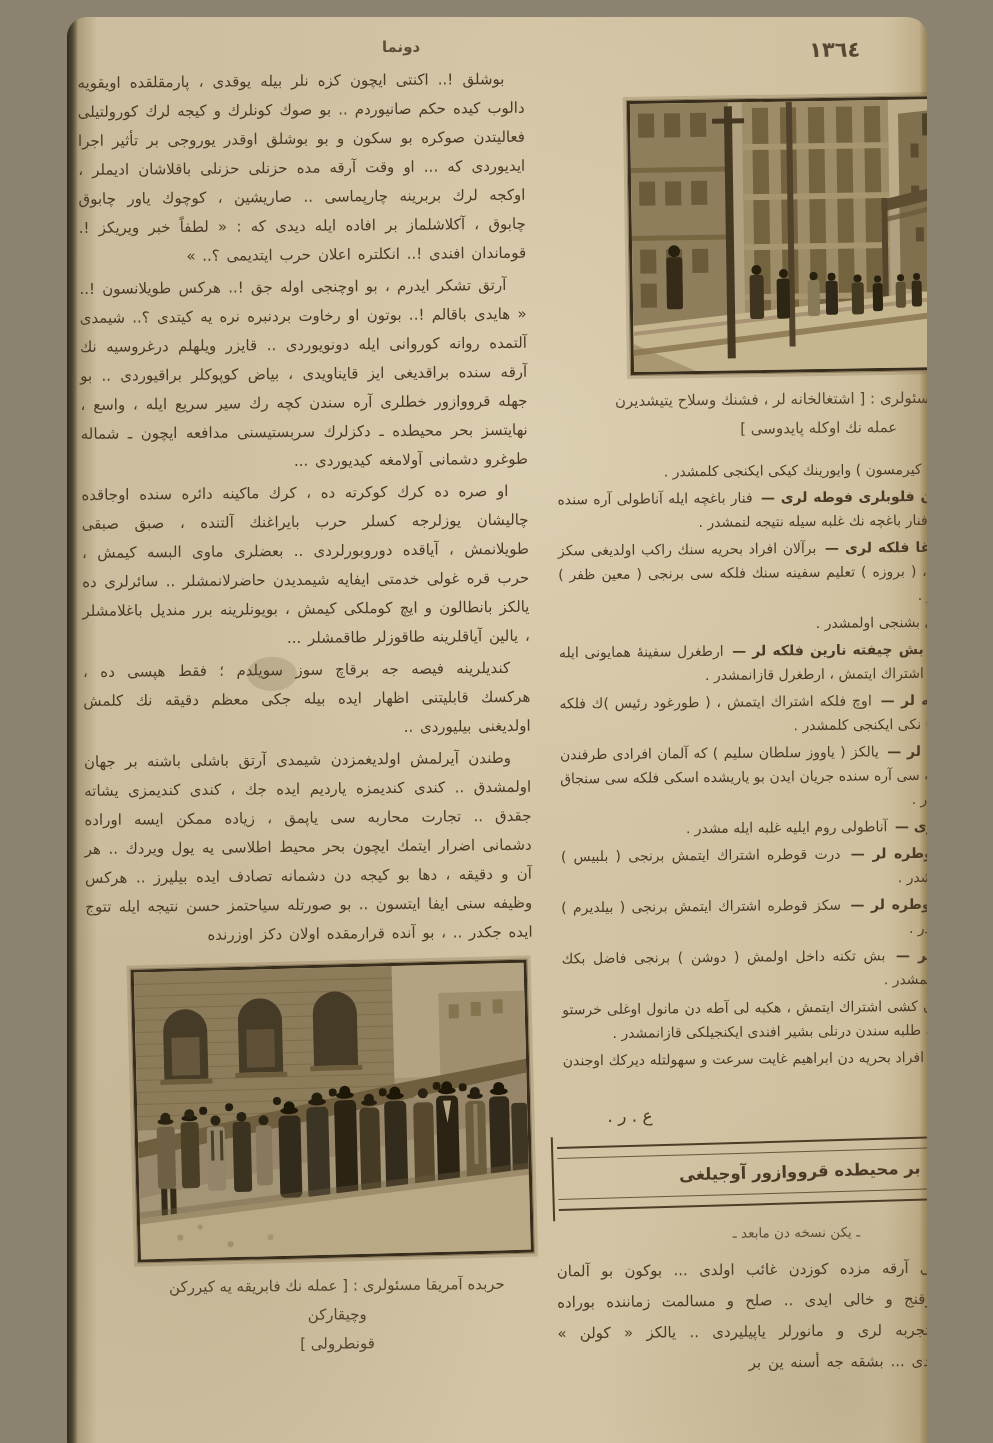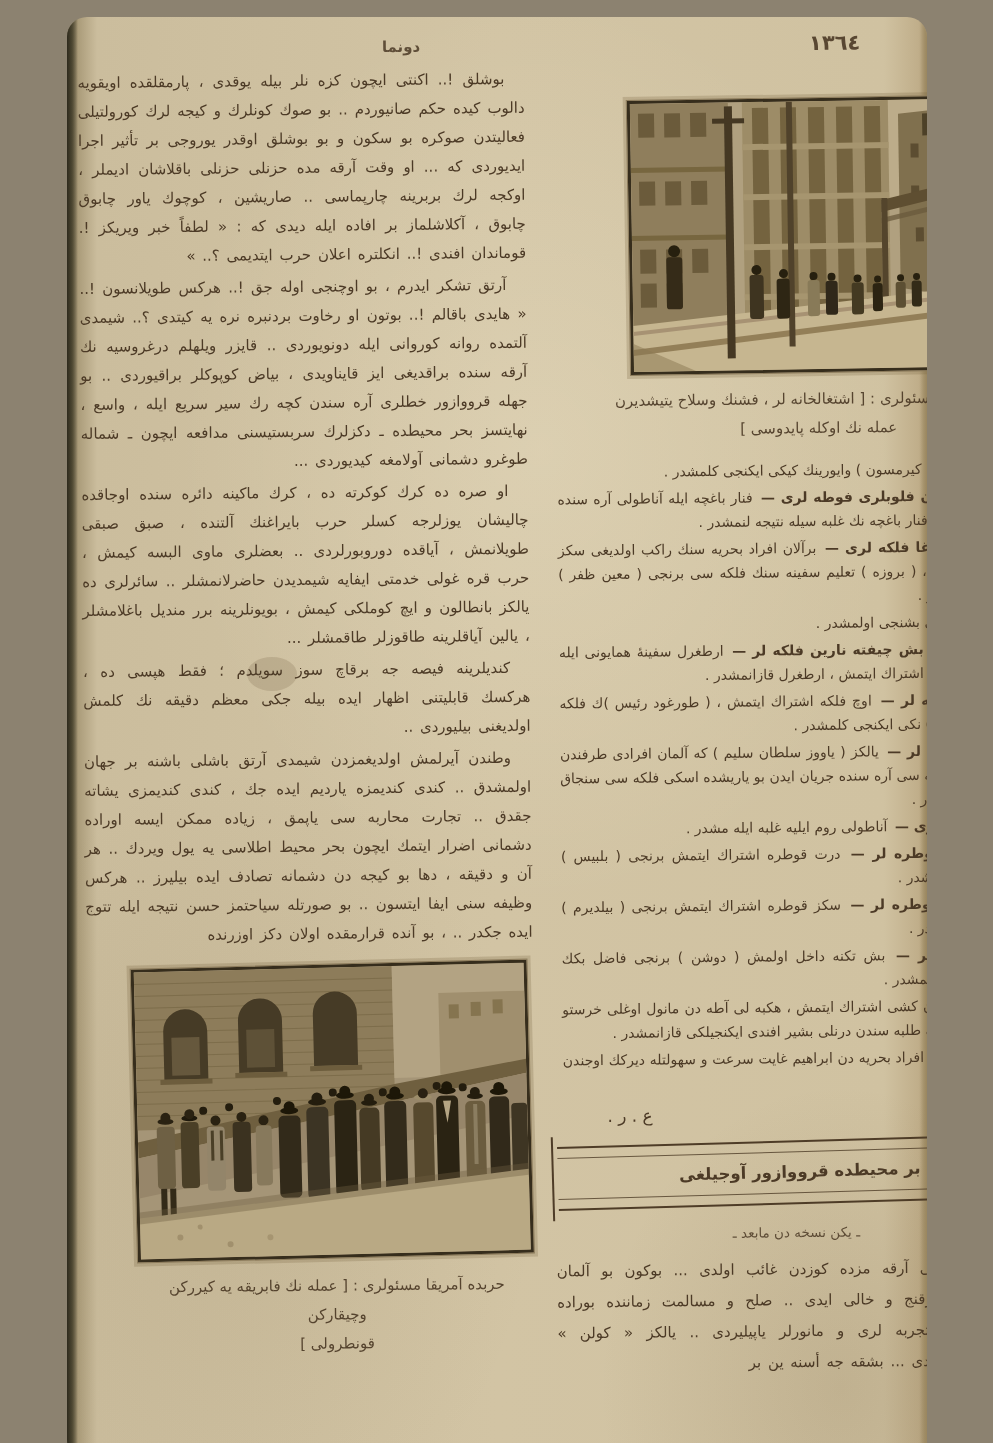--- a/index.html
+++ b/index.html
@@ -11,21 +11,21 @@
       linear-gradient(90deg,#6d6248 0,#a99a78 1.2%,#cbbd9d 3.5%,#d2c4a4 50%,#d0c2a1 95%,#c0ae8a 99%,#ab9873 100%),
       #cfc1a1;
     font-family:"DejaVu Sans",sans-serif;color:#4c3a26;border-radius:20px;}
   .binding{position:absolute;left:0;top:0;width:11px;height:100%;
     background:linear-gradient(90deg,#2e2a1d 0,#4c4631 45%,rgba(76,70,49,0));}
   .edge-right{position:absolute;right:0;top:0;width:7px;height:100%;
     background:linear-gradient(270deg,#9a875f 0,rgba(154,135,95,0));}
   .content{position:absolute;inset:0;transform:rotate(-0.55deg);transform-origin:50% 45%;}
   .journal-title{position:absolute;left:255px;top:20px;width:170px;text-align:center;
     font-size:15px;font-weight:bold;opacity:.85;}
-  .page-number{position:absolute;left:748px;top:17px;font-size:21px;font-weight:bold;
+  .page-number{position:absolute;left:748px;top:24px;font-size:21px;font-weight:bold;
     letter-spacing:2px;opacity:.9;}
   
   .col-left{position:absolute;left:16px;top:48px;width:447px;direction:rtl;}
   .col-right{position:absolute;left:458px;top:84px;width:532px;direction:rtl;}
   p.body-par{margin:0 0 3px;font-size:15px;line-height:29px;text-align:justify;
     text-indent:20px;word-spacing:2px;}
   
   .photo-frame{border:3px solid #362d1c;outline:1px solid #8d7c5c;background:#a59577;
     box-shadow:0 0 0 4px rgba(120,100,65,.25);line-height:0;}
   .photo-top{width:416px;margin:0 2px 0 auto;transform:rotate(-0.35deg);}

